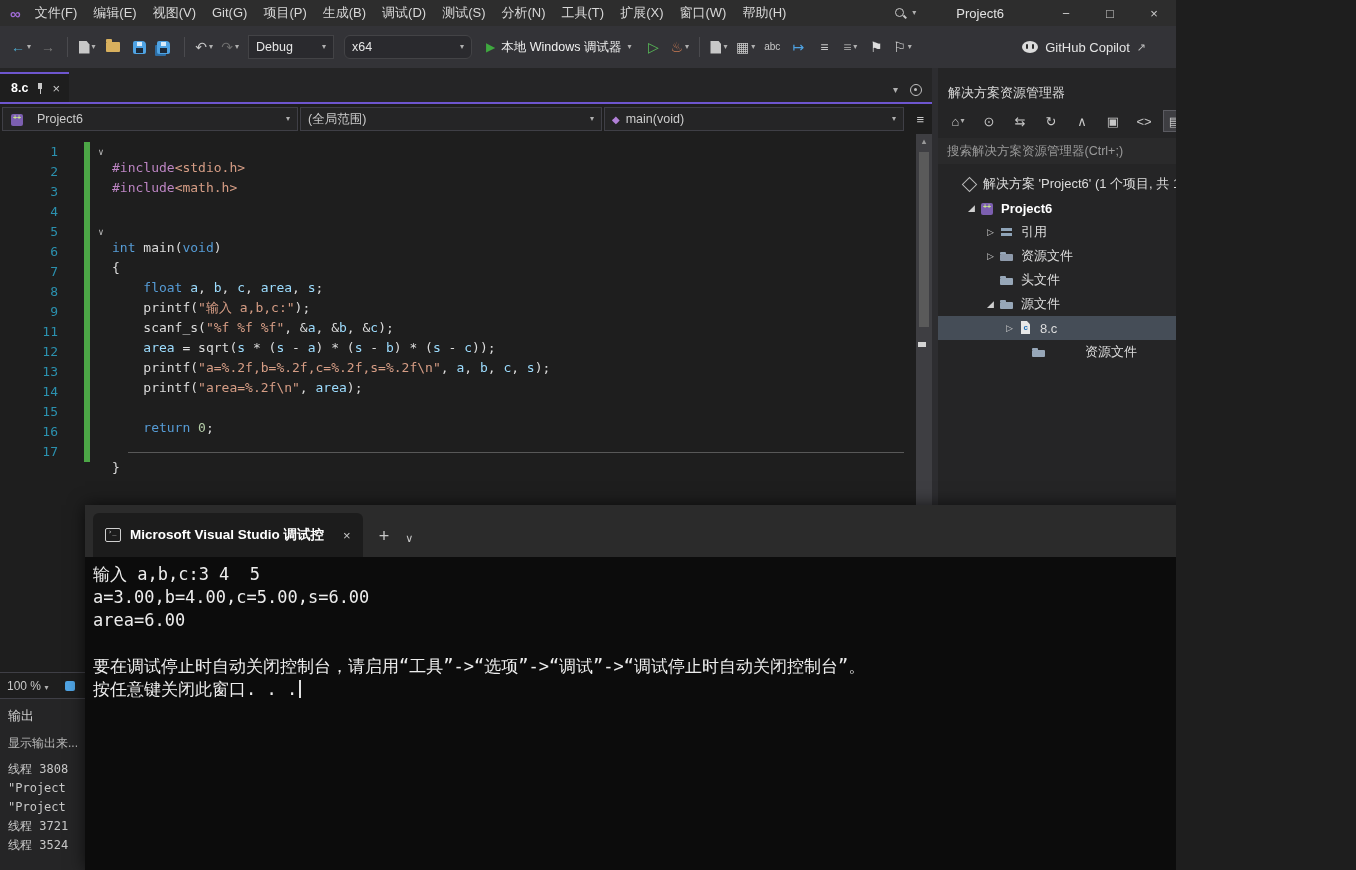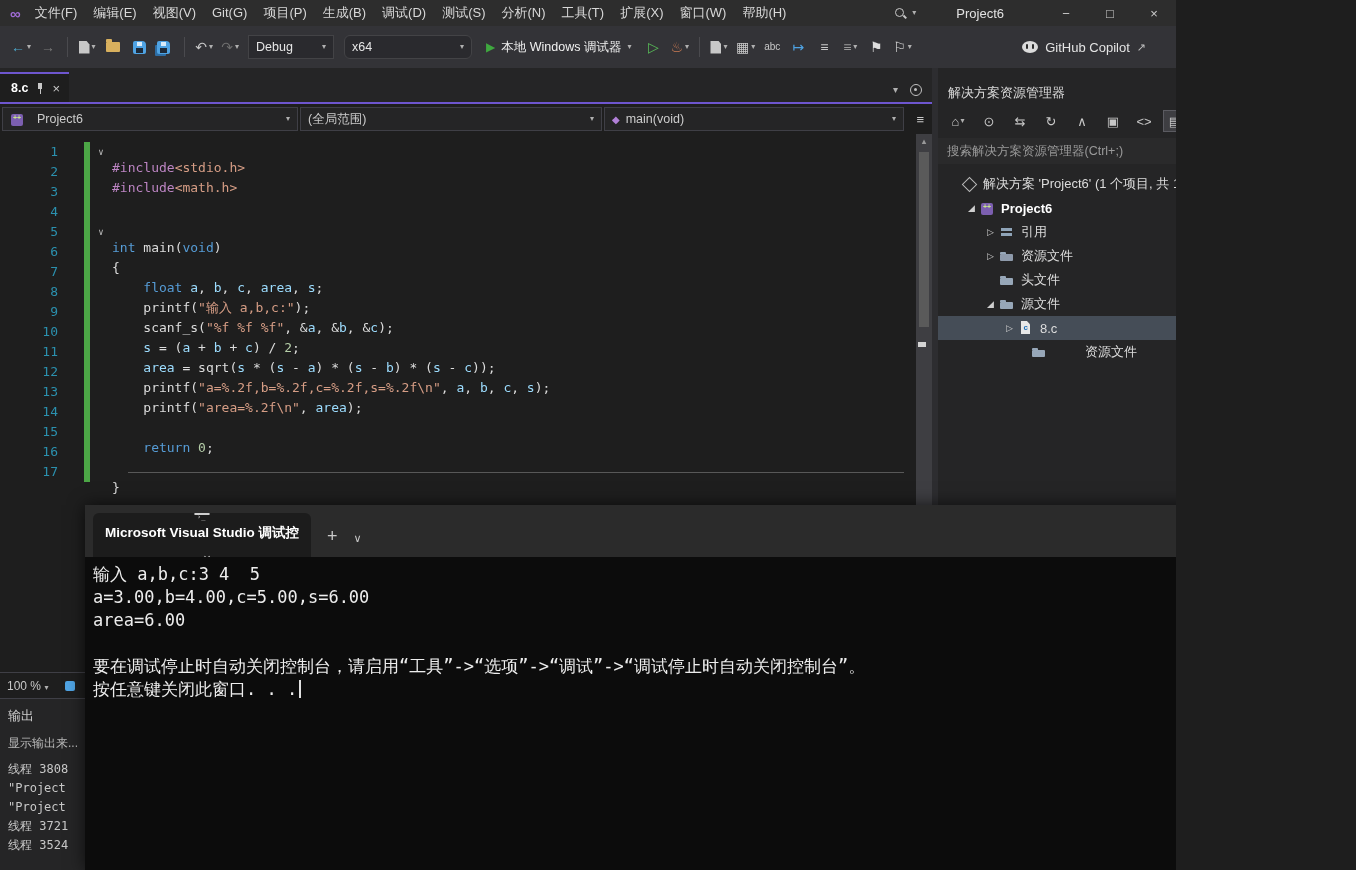--- a/index.html
+++ b/index.html
@@ -162,21 +162,21 @@
   .ti-c-file::before { content:""; position:absolute; left:3px; top:1px; width:9px; height:13px;
                        background:#E8E8E8; clip-path:polygon(0 0,66% 0,100% 25%,100% 100%,0 100%); }
   .ti-c-file::after { content:"c"; position:absolute; left:5.5px; top:2.5px; font-size:8px;
                       color:#1E6FB8; font-weight:bold; }
 
   
   .console { position:absolute; left:85px; top:505px; width:1271px; height:365px; z-index:20;
              box-shadow:0 0 16px rgba(0,0,0,.65); }
   .con-tabbar { height:52px; background:#2B2B2B; display:flex; align-items:flex-end; padding-left:8px; }
   .con-tab { display:flex; align-items:center; gap:9px; padding:0 12px; height:44px;
-             background:#1C1C1C; border-radius:6px 6px 0 0;flex-direction:column; }
+             background:#1C1C1C; border-radius:6px 6px 0 0; }
   .i-term { width:16px; height:14px; border:1px solid #CFCFCF; border-radius:2px; position:relative; display:inline-block; }
   .i-term::after { content:"›_"; position:absolute; left:2px; top:0; font-size:7px; line-height:1;
                    color:#CFCFCF; font-family:"DejaVu Sans Mono", monospace; }
   .con-tab-label { color:#FFF; font-size:13.5px; font-weight:bold; white-space:nowrap; }
   .con-x { color:#C8C8C8; margin-left:10px; font-size:13px; }
   .con-plus { color:#C8C8C8; font-size:18px; margin:0 0 10px 16px; }
   .con-plus::after { content:"+"; }
   .con-caret { color:#C8C8C8; font-size:11px; margin:0 0 12px 16px; }
   .con-caret::after { content:"∨"; }
   .con-body { position:absolute; left:0; top:52px; right:0; bottom:0; background:var(--console_bg,#0C0C0C);
@@ -390,26 +390,20 @@
           <span class="fold"></span>
           <span class="codetext"><span class="tk-pl">    </span><span class="tk-fn">printf</span><span class="tk-pl">(</span><span class="tk-str">"输入 a,b,c:"</span><span class="tk-pl">);</span></span>
         </div>
         <div class="code-line">
           <span class="ln">9</span>
           <span class="chg"></span>
           <span class="fold"></span>
           <span class="codetext"><span class="tk-pl">    </span><span class="tk-fn">scanf_s</span><span class="tk-pl">(</span><span class="tk-str">"%f %f %f"</span><span class="tk-pl">, &amp;</span><span class="tk-var">a</span><span class="tk-pl">, &amp;</span><span class="tk-var">b</span><span class="tk-pl">, &amp;</span><span class="tk-var">c</span><span class="tk-pl">);</span></span>
         </div>
         <div class="code-line">
-          <span class="ln">10</span>
-          <span class="chg"></span>
-          <span class="fold"></span>
-          <span class="codetext"><span class="tk-pl">    </span><span class="tk-var">s</span><span class="tk-pl"> = (</span><span class="tk-var">a</span><span class="tk-pl"> + </span><span class="tk-var">b</span><span class="tk-pl"> + </span><span class="tk-var">c</span><span class="tk-pl">) / </span><span class="tk-num">2</span><span class="tk-pl">;</span></span>
-        </div>
-        <div class="code-line">
           <span class="ln">11</span>
           <span class="chg"></span>
           <span class="fold"></span>
           <span class="codetext"><span class="tk-pl">    </span><span class="tk-var">area</span><span class="tk-pl"> = </span><span class="tk-fn">sqrt</span><span class="tk-pl">(</span><span class="tk-var">s</span><span class="tk-pl"> * (</span><span class="tk-var">s</span><span class="tk-pl"> - </span><span class="tk-var">a</span><span class="tk-pl">) * (</span><span class="tk-var">s</span><span class="tk-pl"> - </span><span class="tk-var">b</span><span class="tk-pl">) * (</span><span class="tk-var">s</span><span class="tk-pl"> - </span><span class="tk-var">c</span><span class="tk-pl">));</span></span>
         </div>
         <div class="code-line">
           <span class="ln">12</span>
           <span class="chg"></span>
           <span class="fold"></span>
           <span class="codetext"><span class="tk-pl">    </span><span class="tk-fn">printf</span><span class="tk-pl">(</span><span class="tk-str">"a=%.2f,b=%.2f,c=%.2f,s=%.2f\n"</span><span class="tk-pl">, </span><span class="tk-var">a</span><span class="tk-pl">, </span><span class="tk-var">b</span><span class="tk-pl">, </span><span class="tk-var">c</span><span class="tk-pl">, </span><span class="tk-var">s</span><span class="tk-pl">);</span></span>

